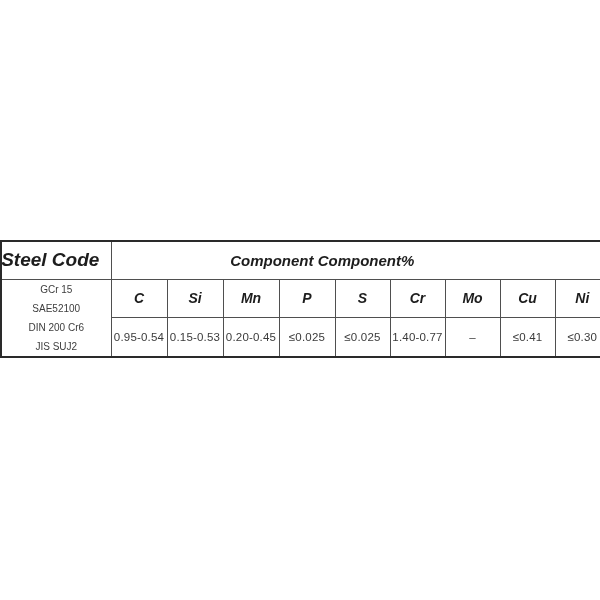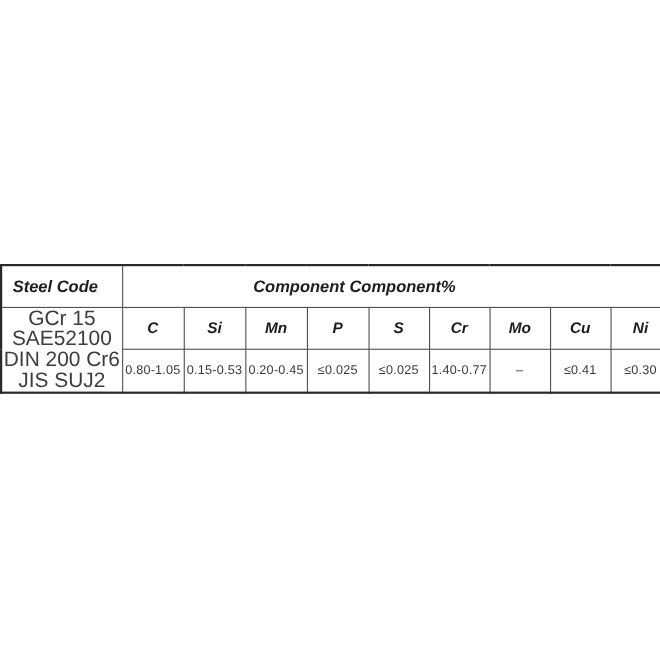--- a/index.html
+++ b/index.html
@@ -40,39 +40,39 @@
     overflow: hidden;
     white-space: nowrap;
   }
   tr.row-head { height: 38px; }
   tr.row-symbols { height: 38px; }
   tr.row-values { height: 38px; }
 
   .steel-head {
     font-style: italic;
     font-weight: bold;
-    font-size: 15px;
+    font-size: 19px;
     color: #1d1d1d;
   }
   .steel-head .shift {
     position: relative;
     left: -6px;
   }
   .chem-head {
     font-style: italic;
     font-weight: bold;
     font-size: 15px;
     color: #1d1d1d;
   }
   .chem-head .shift {
     position: relative;
     left: -38px;
   }
   .steel-codes {
-    font-size: 19px;
+    font-size: 10px;
     color: #3d3d3d;
     line-height: 19px;
     font-weight: normal;
   }
   .elem-head {
     font-style: italic;
     font-weight: bold;
     font-size: 14px;
     color: #1d1d1d;
   }
@@ -119,21 +119,21 @@
         <th class="elem-head">Si</th>
         <th class="elem-head">Mn</th>
         <th class="elem-head">P</th>
         <th class="elem-head">S</th>
         <th class="elem-head">Cr</th>
         <th class="elem-head">Mo</th>
         <th class="elem-head">Cu</th>
         <th class="elem-head">Ni</th>
       </tr>
       <tr class="row-values">
-        <td class="value-cell">0.80-1.05</td>
+        <td class="value-cell">0.95-0.54</td>
         <td class="value-cell">0.15-0.53</td>
         <td class="value-cell">0.20-0.45</td>
         <td class="value-cell">≤0.025</td>
         <td class="value-cell">≤0.025</td>
         <td class="value-cell">1.40-0.77</td>
         <td class="value-cell">–</td>
         <td class="value-cell">≤0.41</td>
         <td class="value-cell">≤0.30</td>
       </tr>
     </tbody>

